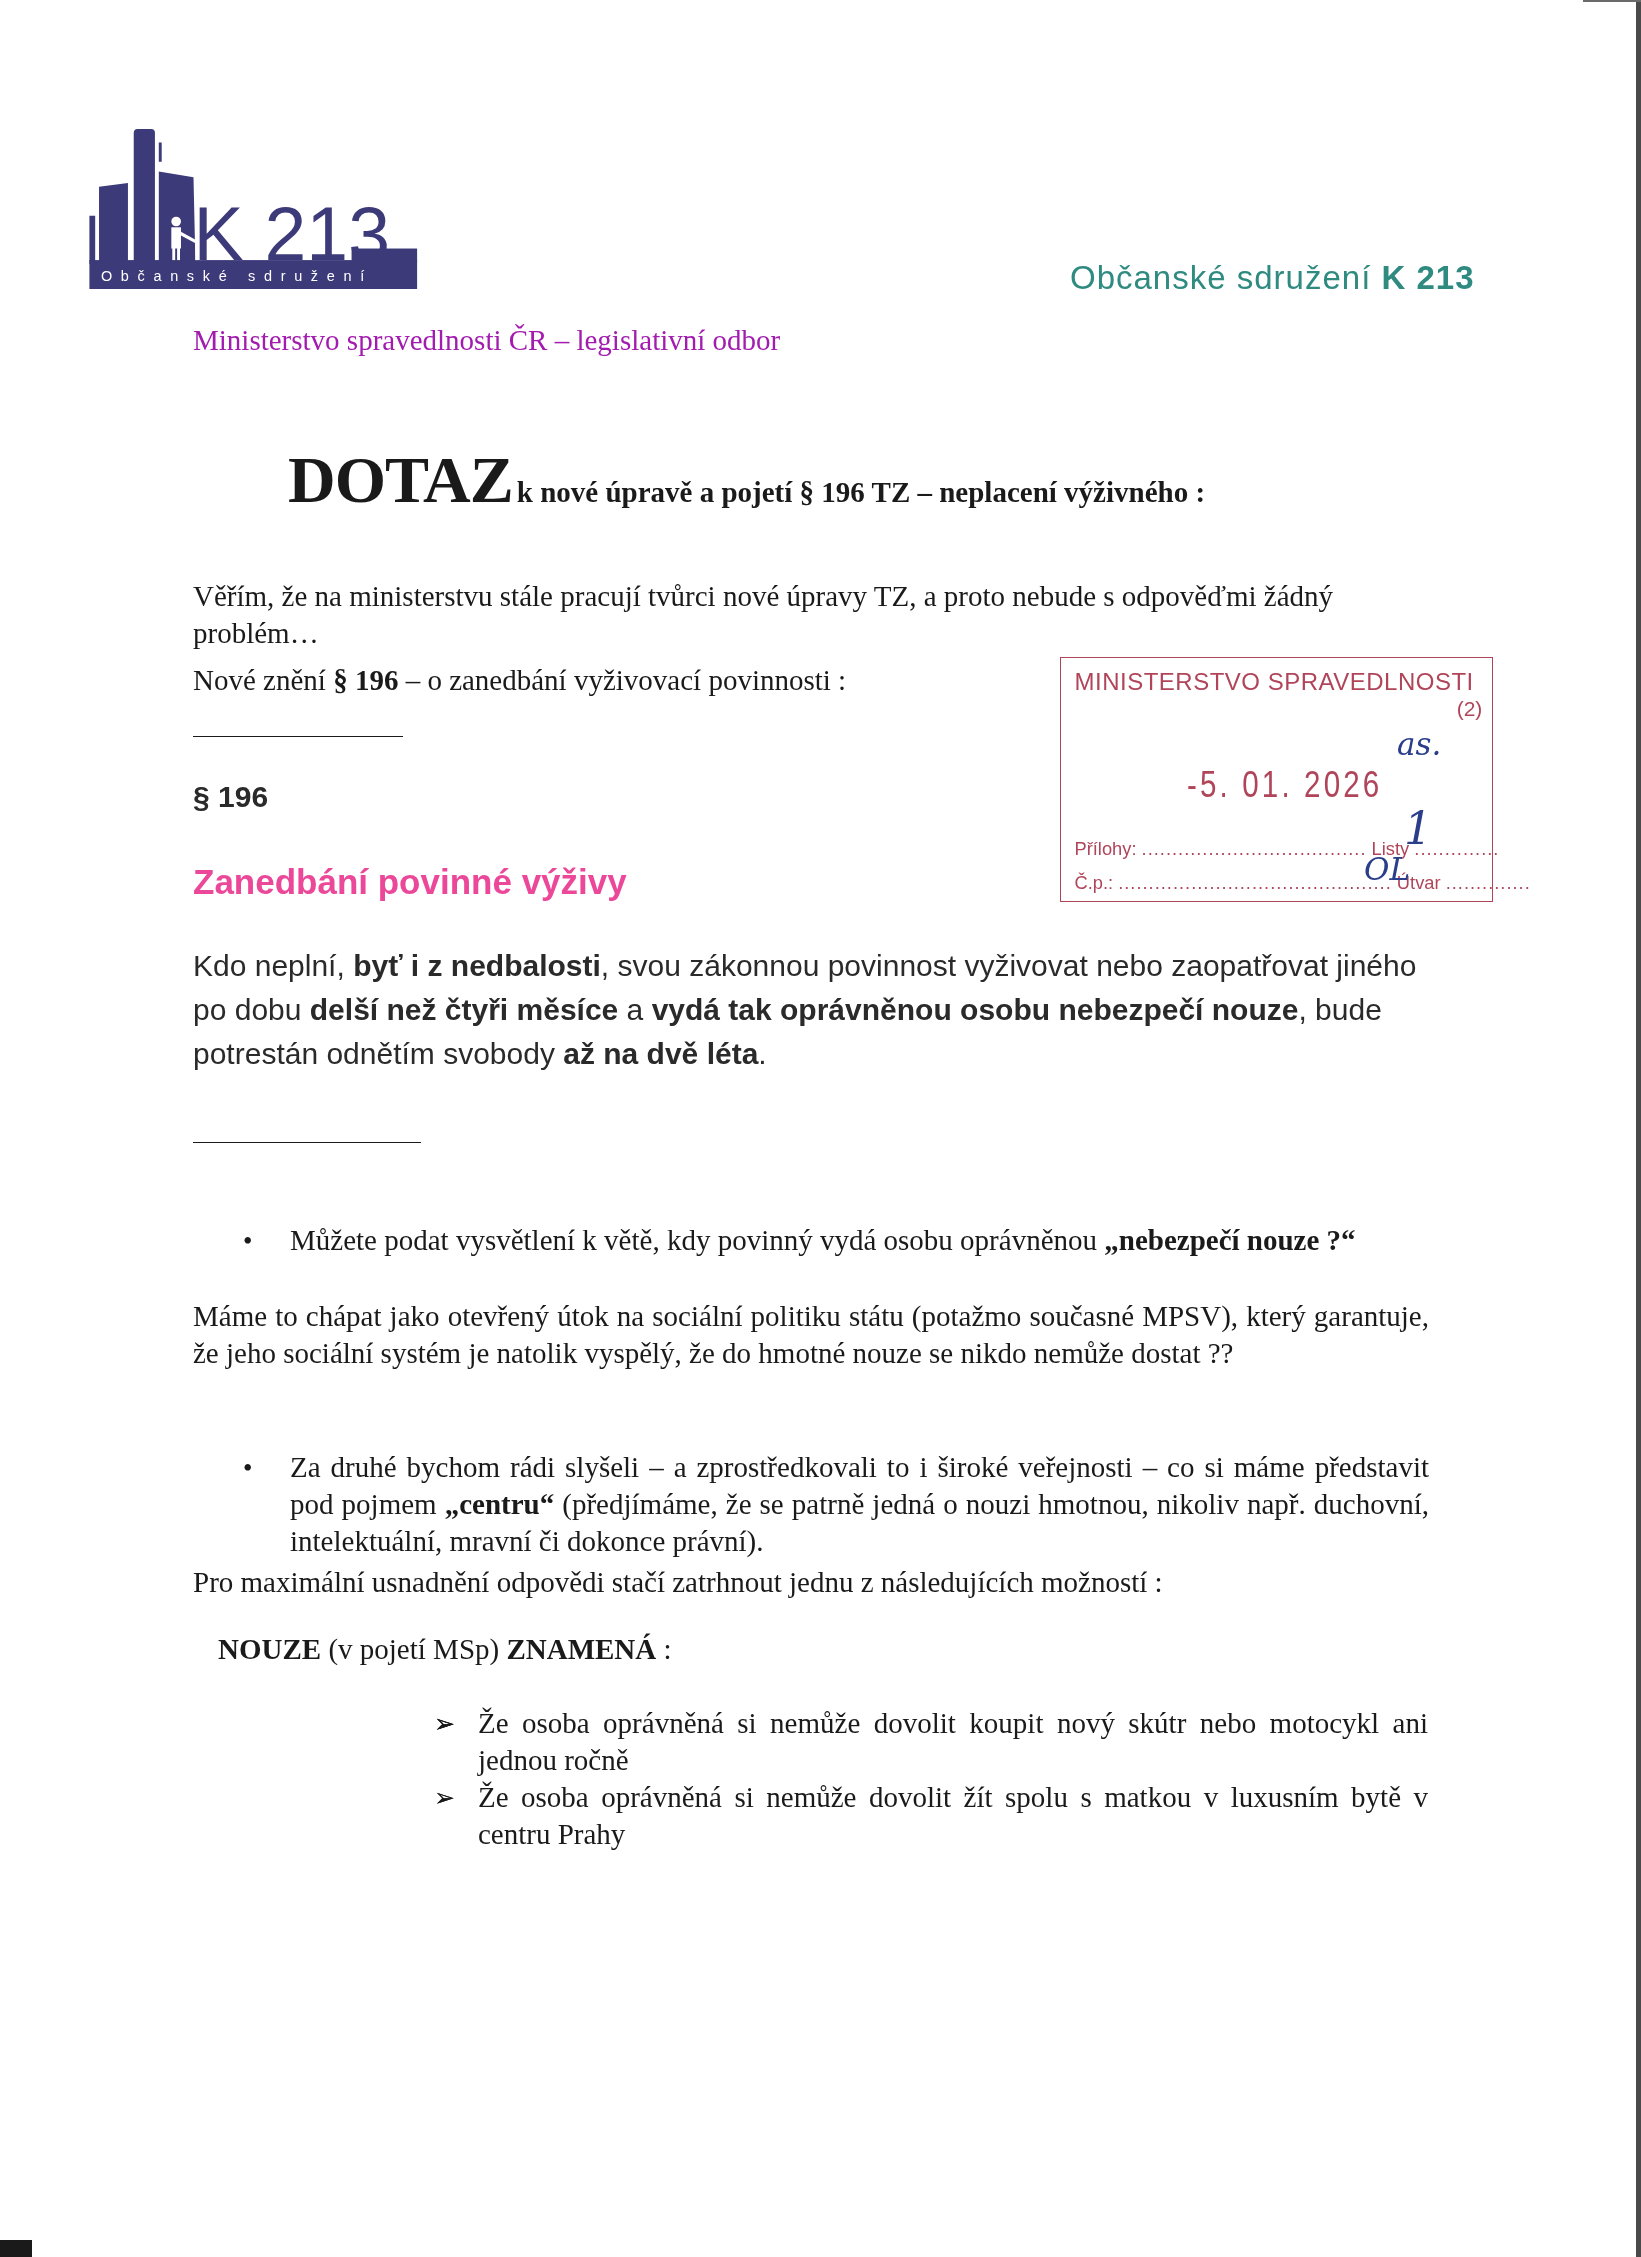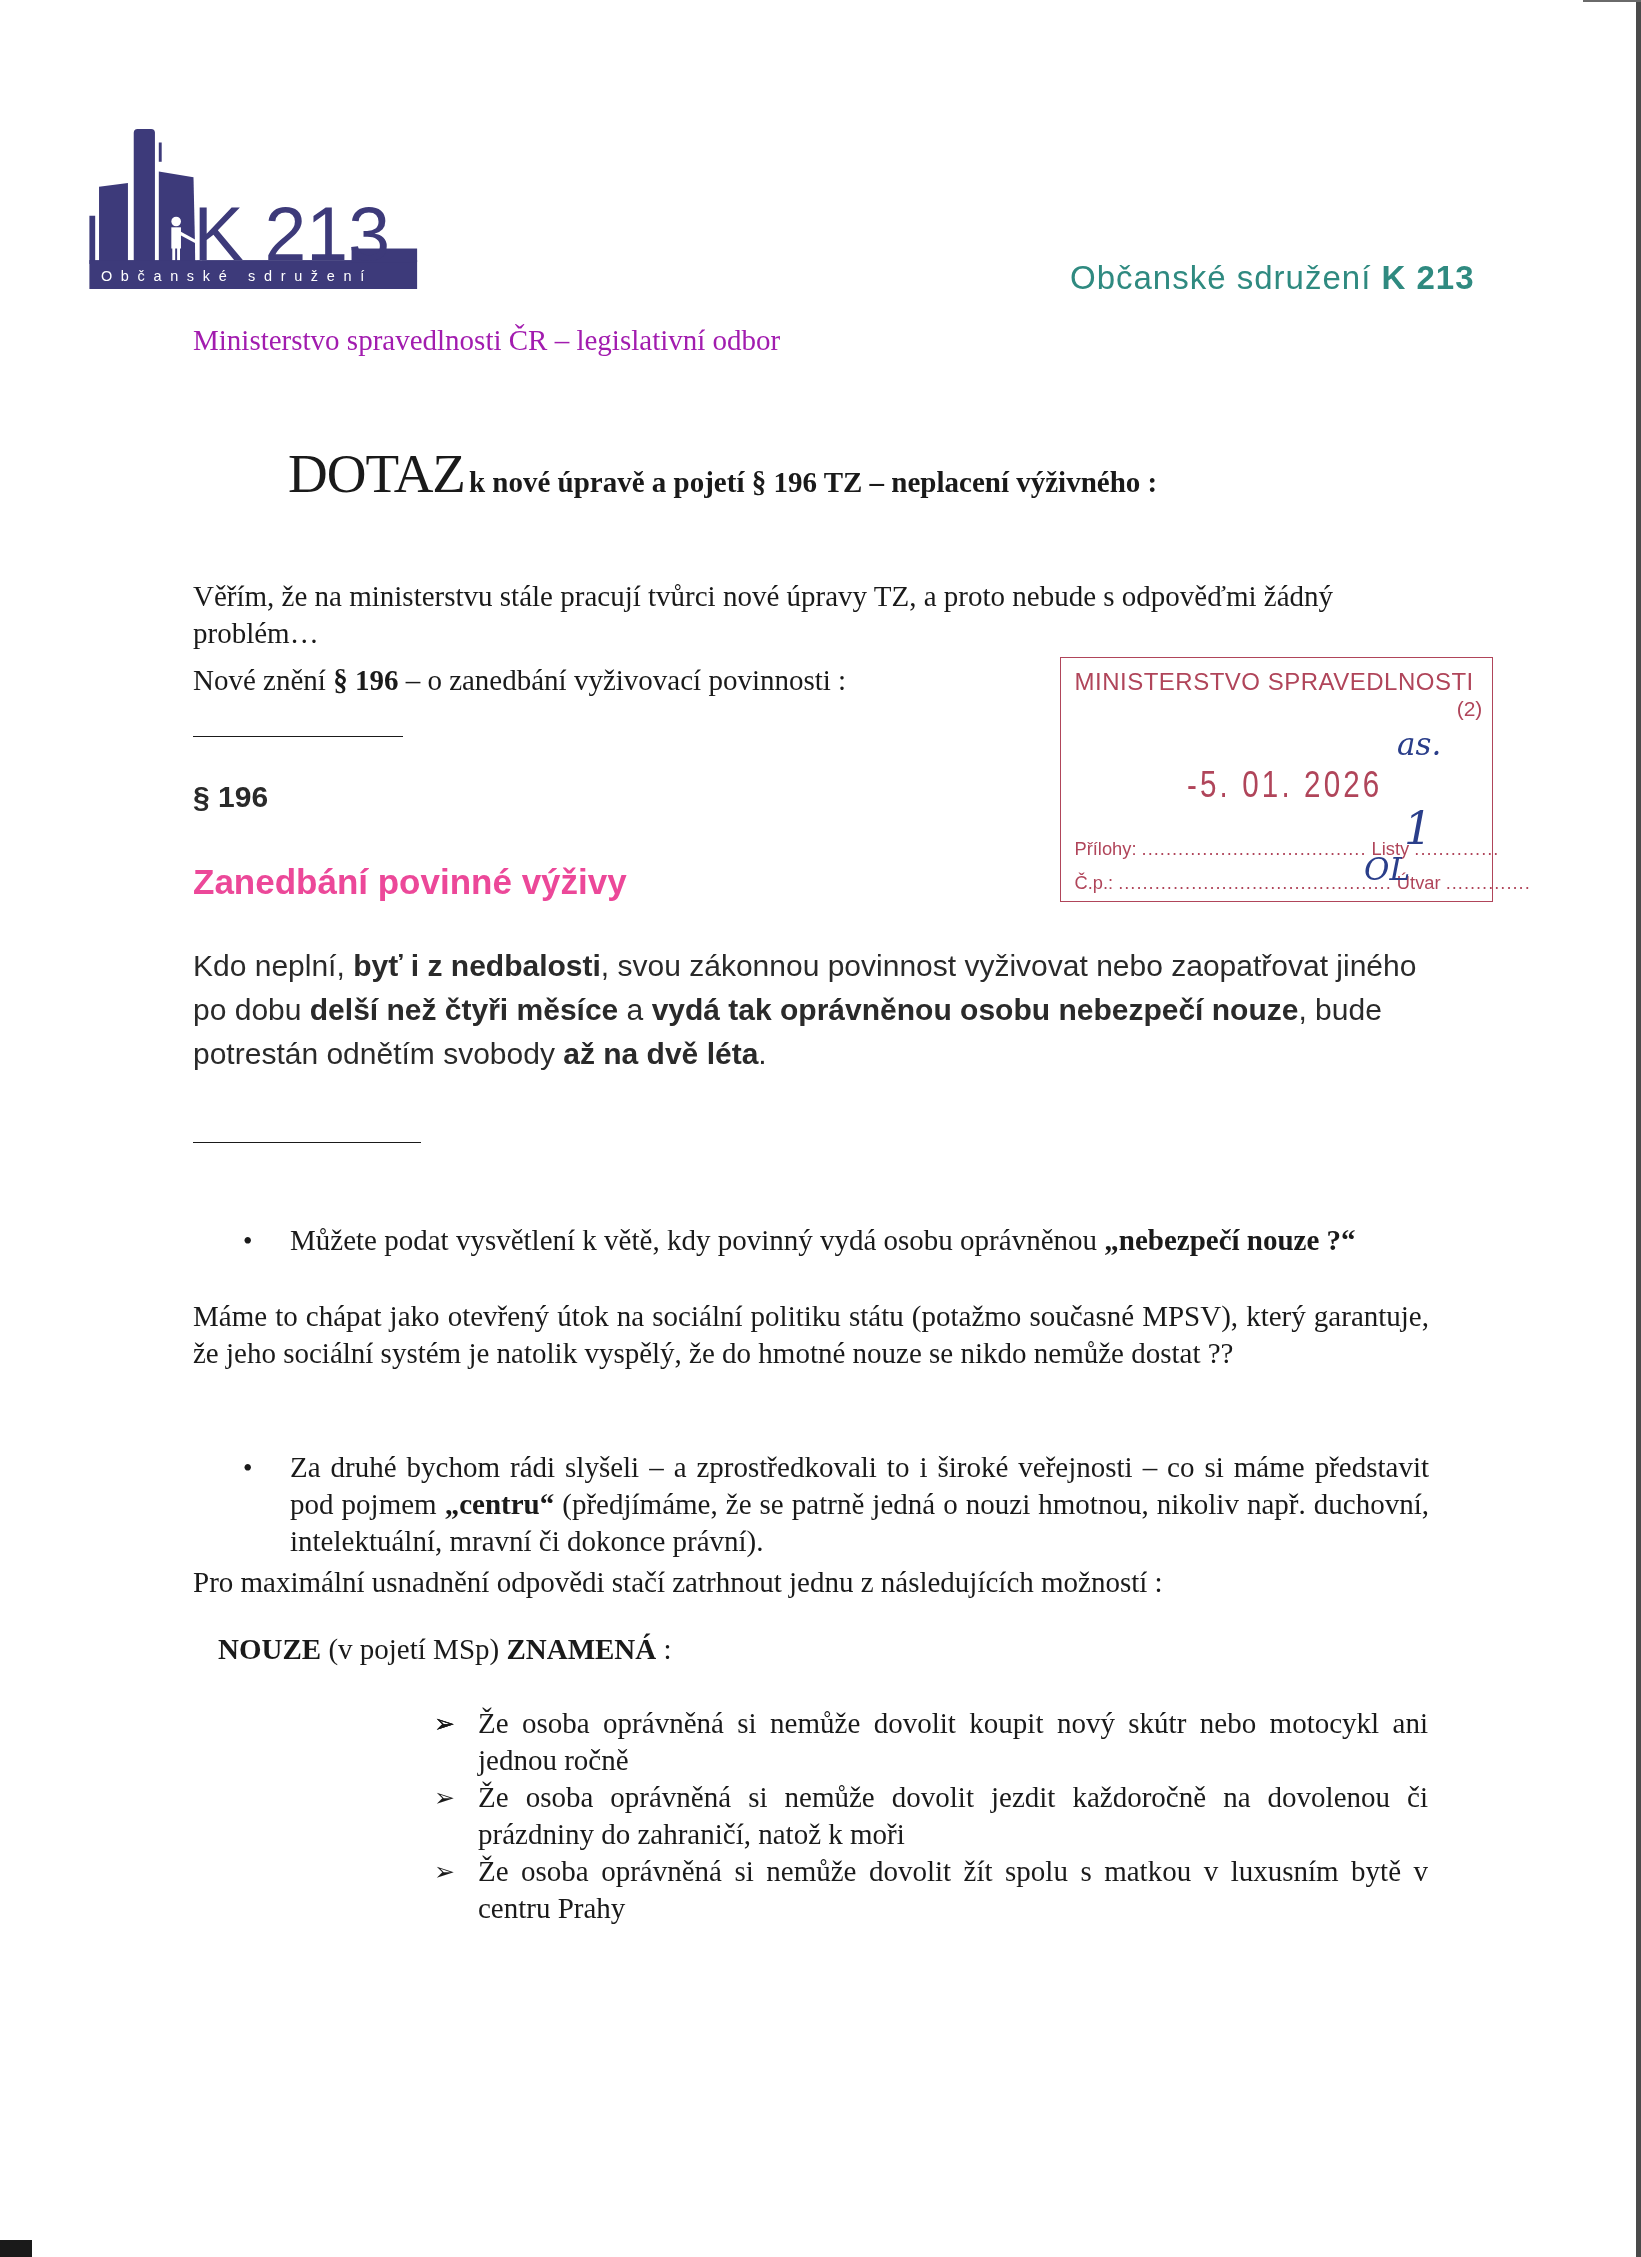--- a/index.html
+++ b/index.html
@@ -24,21 +24,21 @@
   .org-header .k { font-weight: bold; }
 
   .addressee {
     position: absolute; left: 193px; top: 324px;
     font-size: 29px; color: #a21caf;
   }
 
   .title-line {
     position: absolute; left: 288px; top: 442px; white-space: nowrap;
   }
-  .title-big { font-size: 55px; font-weight: normal; letter-spacing: -1px; }
+  .title-big { font-size: 66px; font-weight: bold; letter-spacing: -1px; }
   .title-sub { font-size: 29px; font-weight: bold; }
 
   .para { position: absolute; left: 193px; font-size: 29px; line-height: 37px; }
   .p1 { top: 552px; width: 1226px; margin-top: 26px; }
   .p2 { top: 662px; }
 
   .sep { position: absolute; left: 193px; height: 0; border-top: 1.9px solid #1a1a1a; }
   .sep1 { top: 736px; width: 210px; }
   .sep2 { top: 1142px; width: 228px; }
 
@@ -179,16 +179,16 @@
 <div class="q2f">Pro maximální usnadnění odpovědi stačí zatrhnout jednu z následujících možností :</div>
 
 <div class="nouze-head">
   <b>NOUZE</b><span> (v pojetí MSp) </span><b>ZNAMENÁ</b><span> :</span>
 </div>
 
 <ul class="options">
   <li><span class="arrow">➢</span></li>
   <li><span class="arrow">➢</span></li>
   <li><span class="arrow">➢</span><span>Že osoba oprávněná si nemůže dovolit koupit nový skútr nebo motocykl ani jednou ročně</span></li>
-  <li><span class="arrow">➢</span><span>Že osoba oprávněná si nemůže dovolit jezdit každoročně na dovolenou či prázdniny do zahraničí, natož k moři</span></li>
+  <li><span class="arrow">➢</span></li>
   <li><span class="arrow">➢</span><span>Že osoba oprávněná si nemůže dovolit žít spolu s matkou v luxusním bytě v centru Prahy</span></li>
 </ul>
 
 
 </body></html>

